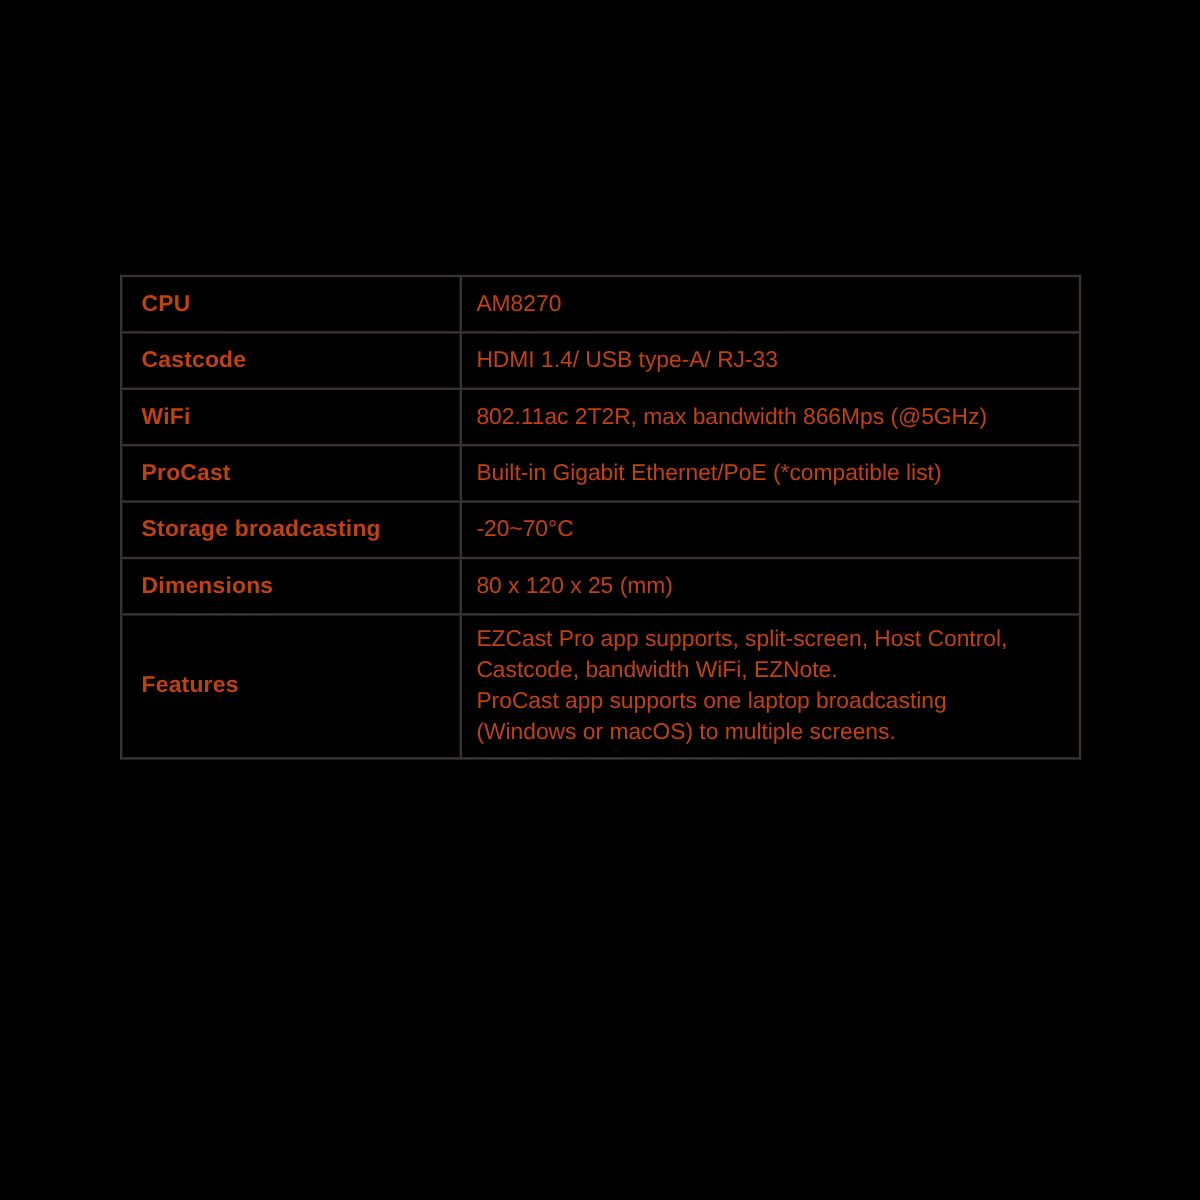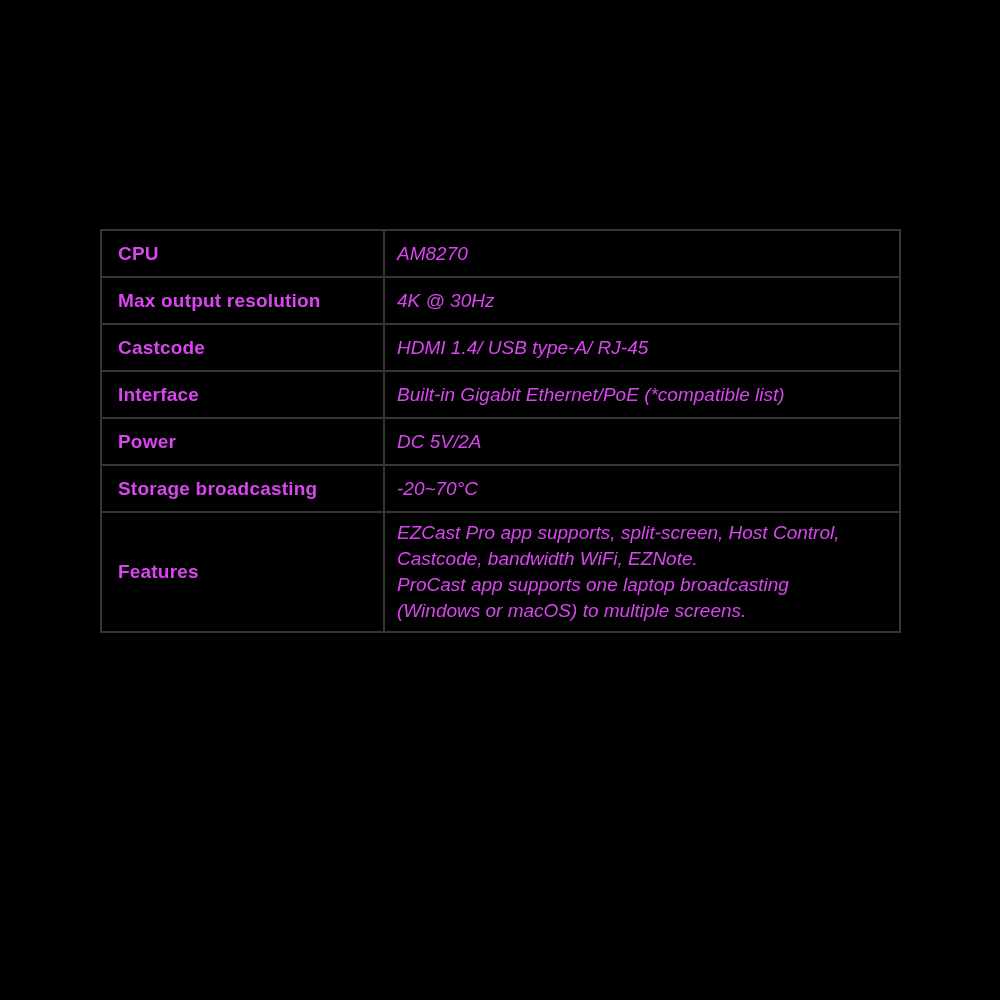--- a/index.html
+++ b/index.html
@@ -15,38 +15,37 @@
     overflow: hidden;
     font-family: "Liberation Sans", "DejaVu Sans", sans-serif;
   }
   .spec-table {
     position: absolute;
     left: 100px;
     top: 229px;
     width: 801px;
     border-collapse: collapse;
     table-layout: fixed;
-    color: #d946ef;
+    color: #c2410c;
     font-size: 19px;
   }
   .spec-table td {
     border: 2px solid #3b3233;
     vertical-align: middle;
     padding: 0;
   }
   .spec-table td.label-cell {
     width: 265px;
     padding-left: 16px;
     font-weight: bold;
     letter-spacing: 0.2px;
   }
   .spec-table td.value-cell {
     padding-left: 12px;
     padding-right: 8px;
-    font-style: italic;
   }
   .spec-table tr.spec-row td {
     height: 45px;
   }
   .spec-table tr.features-row td {
     height: 118px;
   }
   .features-lines {
     line-height: 26px;
   }
@@ -55,38 +54,38 @@
 <body>
 
 <div class="stage">
   <table class="spec-table">
     <tbody>
       <tr class="spec-row">
         <td class="label-cell">CPU</td>
         <td class="value-cell">AM8270</td>
       </tr>
       <tr class="spec-row">
-        <td class="label-cell">Max output resolution</td>
-        <td class="value-cell">4K @ 30Hz</td>
+        <td class="label-cell">Castcode</td>
+        <td class="value-cell">HDMI 1.4/ USB type-A/ RJ-33</td>
       </tr>
       <tr class="spec-row">
-        <td class="label-cell">Castcode</td>
-        <td class="value-cell">HDMI 1.4/ USB type-A/ RJ-45</td>
+        <td class="label-cell">WiFi</td>
+        <td class="value-cell">802.11ac 2T2R, max bandwidth 866Mps (@5GHz)</td>
       </tr>
       <tr class="spec-row">
-        <td class="label-cell">Interface</td>
+        <td class="label-cell">ProCast</td>
         <td class="value-cell">Built-in Gigabit Ethernet/PoE (*compatible list)</td>
-      </tr>
-      <tr class="spec-row">
-        <td class="label-cell">Power</td>
-        <td class="value-cell">DC 5V/2A</td>
       </tr>
       <tr class="spec-row">
         <td class="label-cell">Storage broadcasting</td>
         <td class="value-cell">-20~70°C</td>
+      </tr>
+      <tr class="spec-row">
+        <td class="label-cell">Dimensions</td>
+        <td class="value-cell">80 x 120 x 25 (mm)</td>
       </tr>
       <tr class="features-row">
         <td class="label-cell">Features</td>
         <td class="value-cell">
           <div class="features-lines">
             <div>EZCast Pro app supports, split-screen, Host Control,</div>
             <div>Castcode, bandwidth WiFi, EZNote.</div>
             <div>ProCast app supports one laptop broadcasting</div>
             <div>(Windows or macOS) to multiple screens.</div>
           </div>

